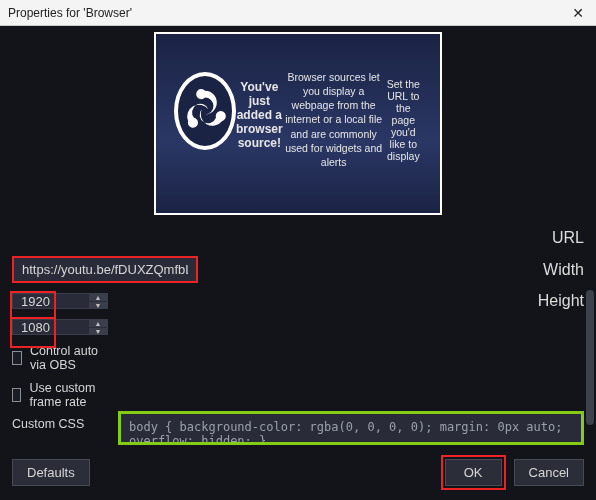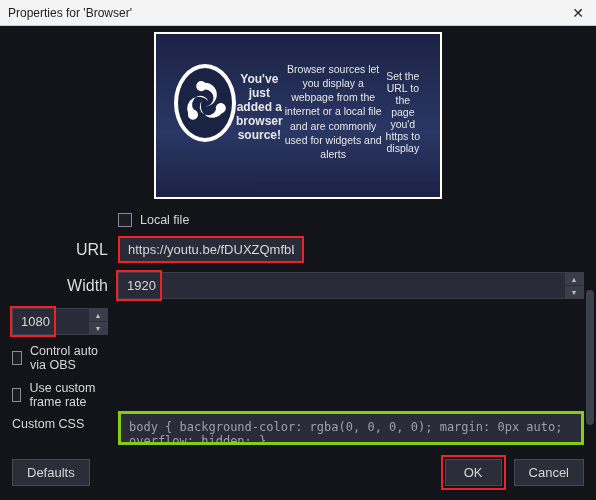--- a/index.html
+++ b/index.html
@@ -78,21 +78,21 @@
     gap: 8px;
   }
   .checkbox .box {
     width: 14px;
     height: 14px;
     border: 1px solid #8a8d94;
     background: #1b1d26;
   }
   input.textin, .spinbox {
     width: 100%;
-    height: 27px;
+    height: 16px;
     background: #292c38;
     border: 1px solid #3a3e4a;
     color: #d6d6d6;
     padding: 4px 8px;
     font-size: 13px;
     outline: none;
   }
   .spinwrap {
     position: relative;
   }
@@ -204,48 +204,45 @@
       <svg viewBox="0 0 64 64" width="54" height="54">
         <g fill="#fff">
           <path d="M32 8 a14 14 0 0 1 0 28 a10 10 0 1 0 0-20 a6 6 0 1 1 0-8z"></path>
           <path d="M12 44 a14 14 0 0 1 24-14 a10 10 0 1 0 -17 10 a6 6 0 1 1 -7 4z"></path>
           <path d="M52 44 a14 14 0 0 1 -24-14 a10 10 0 1 0 17 10 a6 6 0 1 1 7 4z"></path>
         </g>
       </svg>
     </div>
     <div class="title">You've just added a browser source!</div>
     <div class="p1">Browser sources let you display a webpage from the internet or a local file and are commonly used for widgets and alerts</div>
-    <div class="p2">Set the URL to the page you'd https to display</div>
+    <div class="p2">Set the URL to the page you'd like to display</div>
   </div>
 
   <div class="form">
 
     <div></div>
-    <div class="checkbox">
-      <span class="box"></span>
-      <span>Local file</span>
-    </div>
 
     <div class="label">URL</div>
     <div class="field">
       <span class="redbox-url">
         <input class="textin" type="text" value="https://youtu.be/fDUXZQmfbLM" style="">
       </span>
     </div>
 
     <div class="label">Width</div>
     <div class="field spinwrap">
       <div class="redbox-num"></div>
       <input class="textin spinbox" type="text" value="1920" style="">
       <div class="spin">
         <div>▲</div>
         <div>▼</div>
       </div>
     </div>
 
+    <div class="label">Height</div>
     <div class="field spinwrap">
       <div class="redbox-num"></div>
       <input class="textin spinbox" type="text" value="1080" style="">
       <div class="spin">
         <div>▲</div>
         <div>▼</div>
       </div>
     </div>
 
     <div></div>

